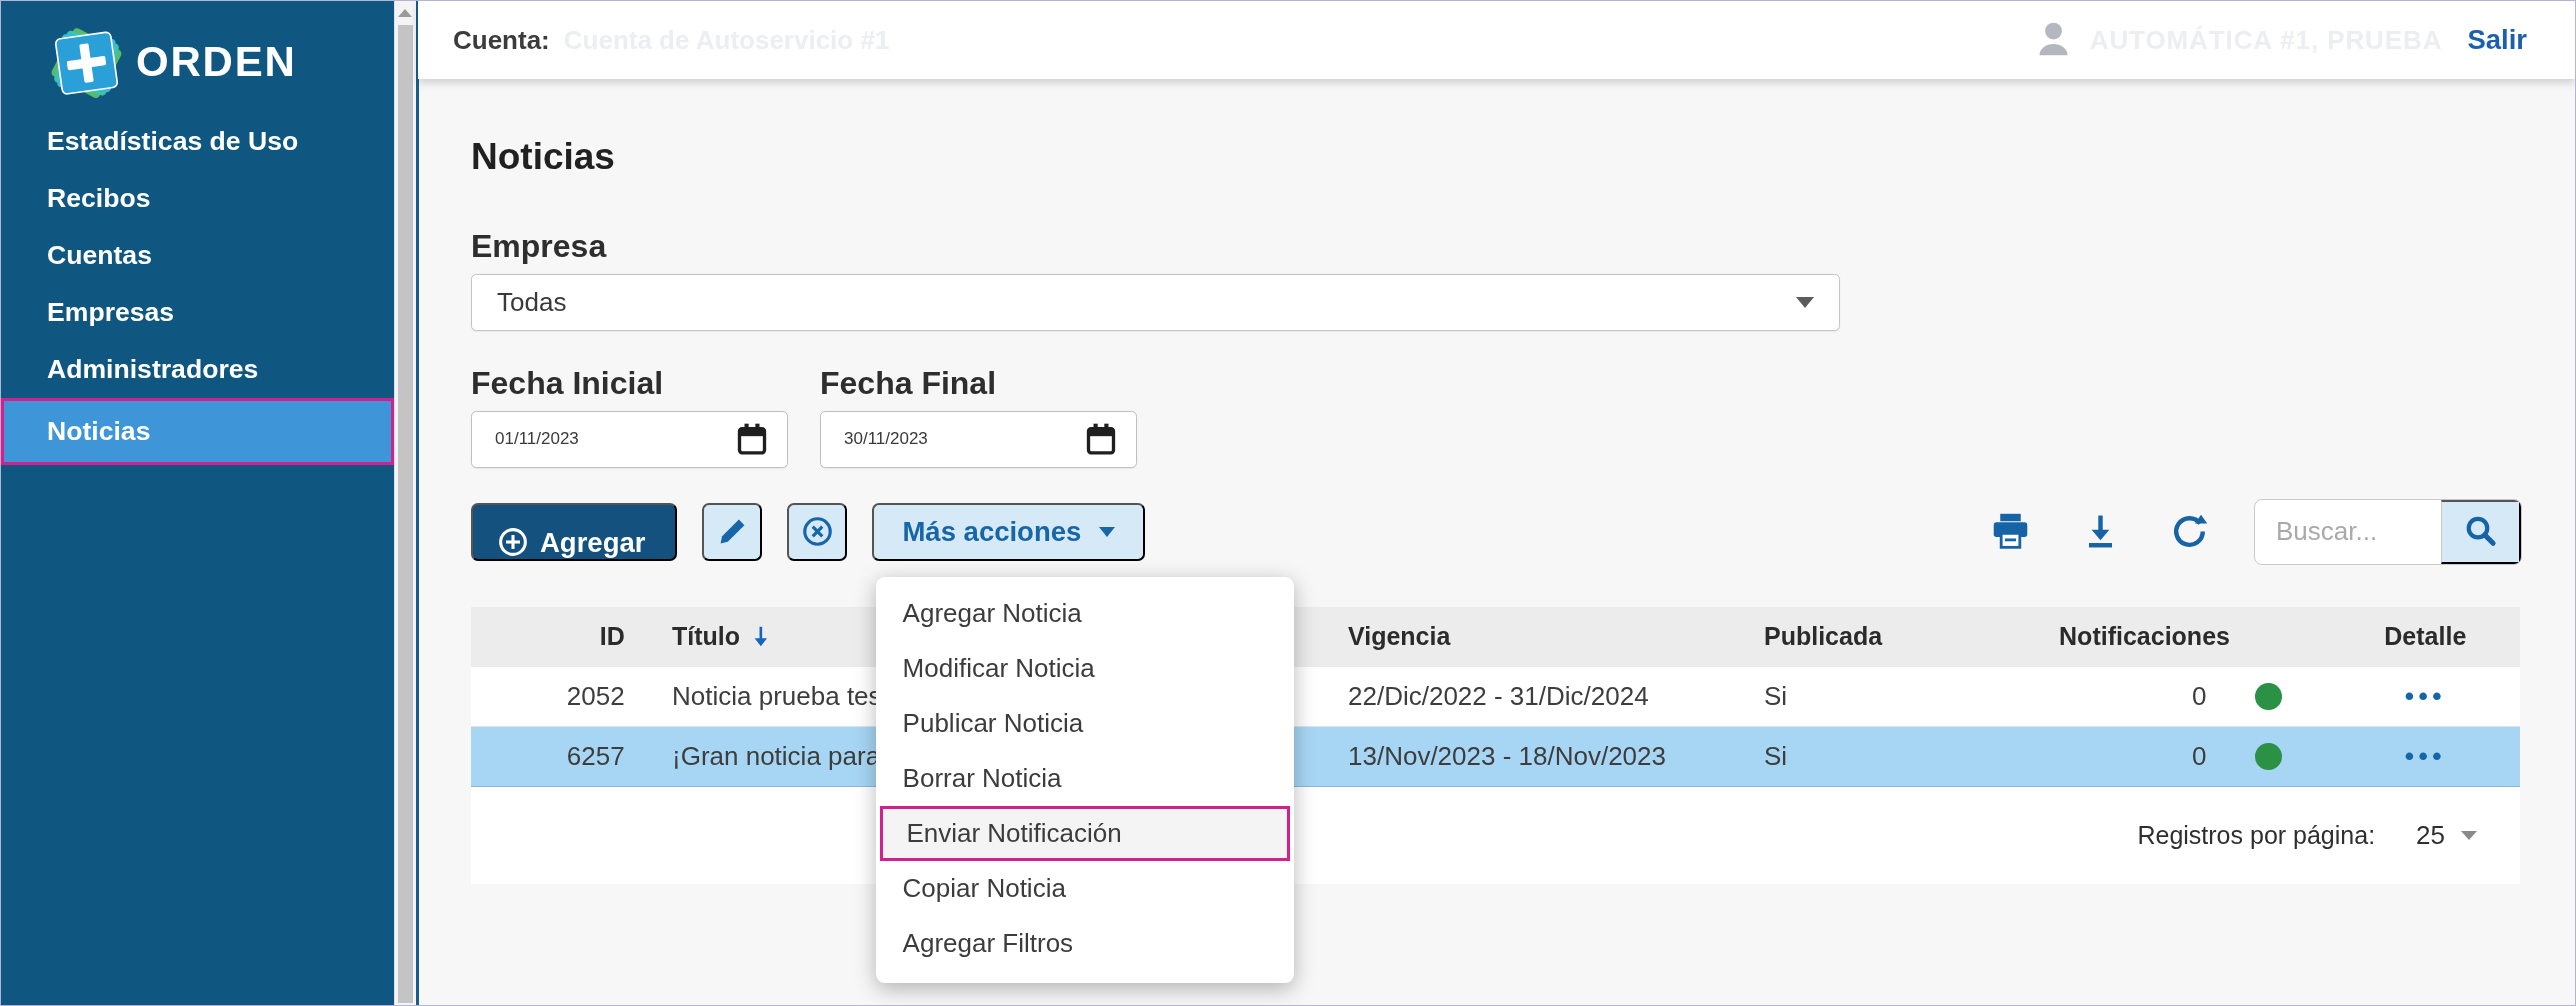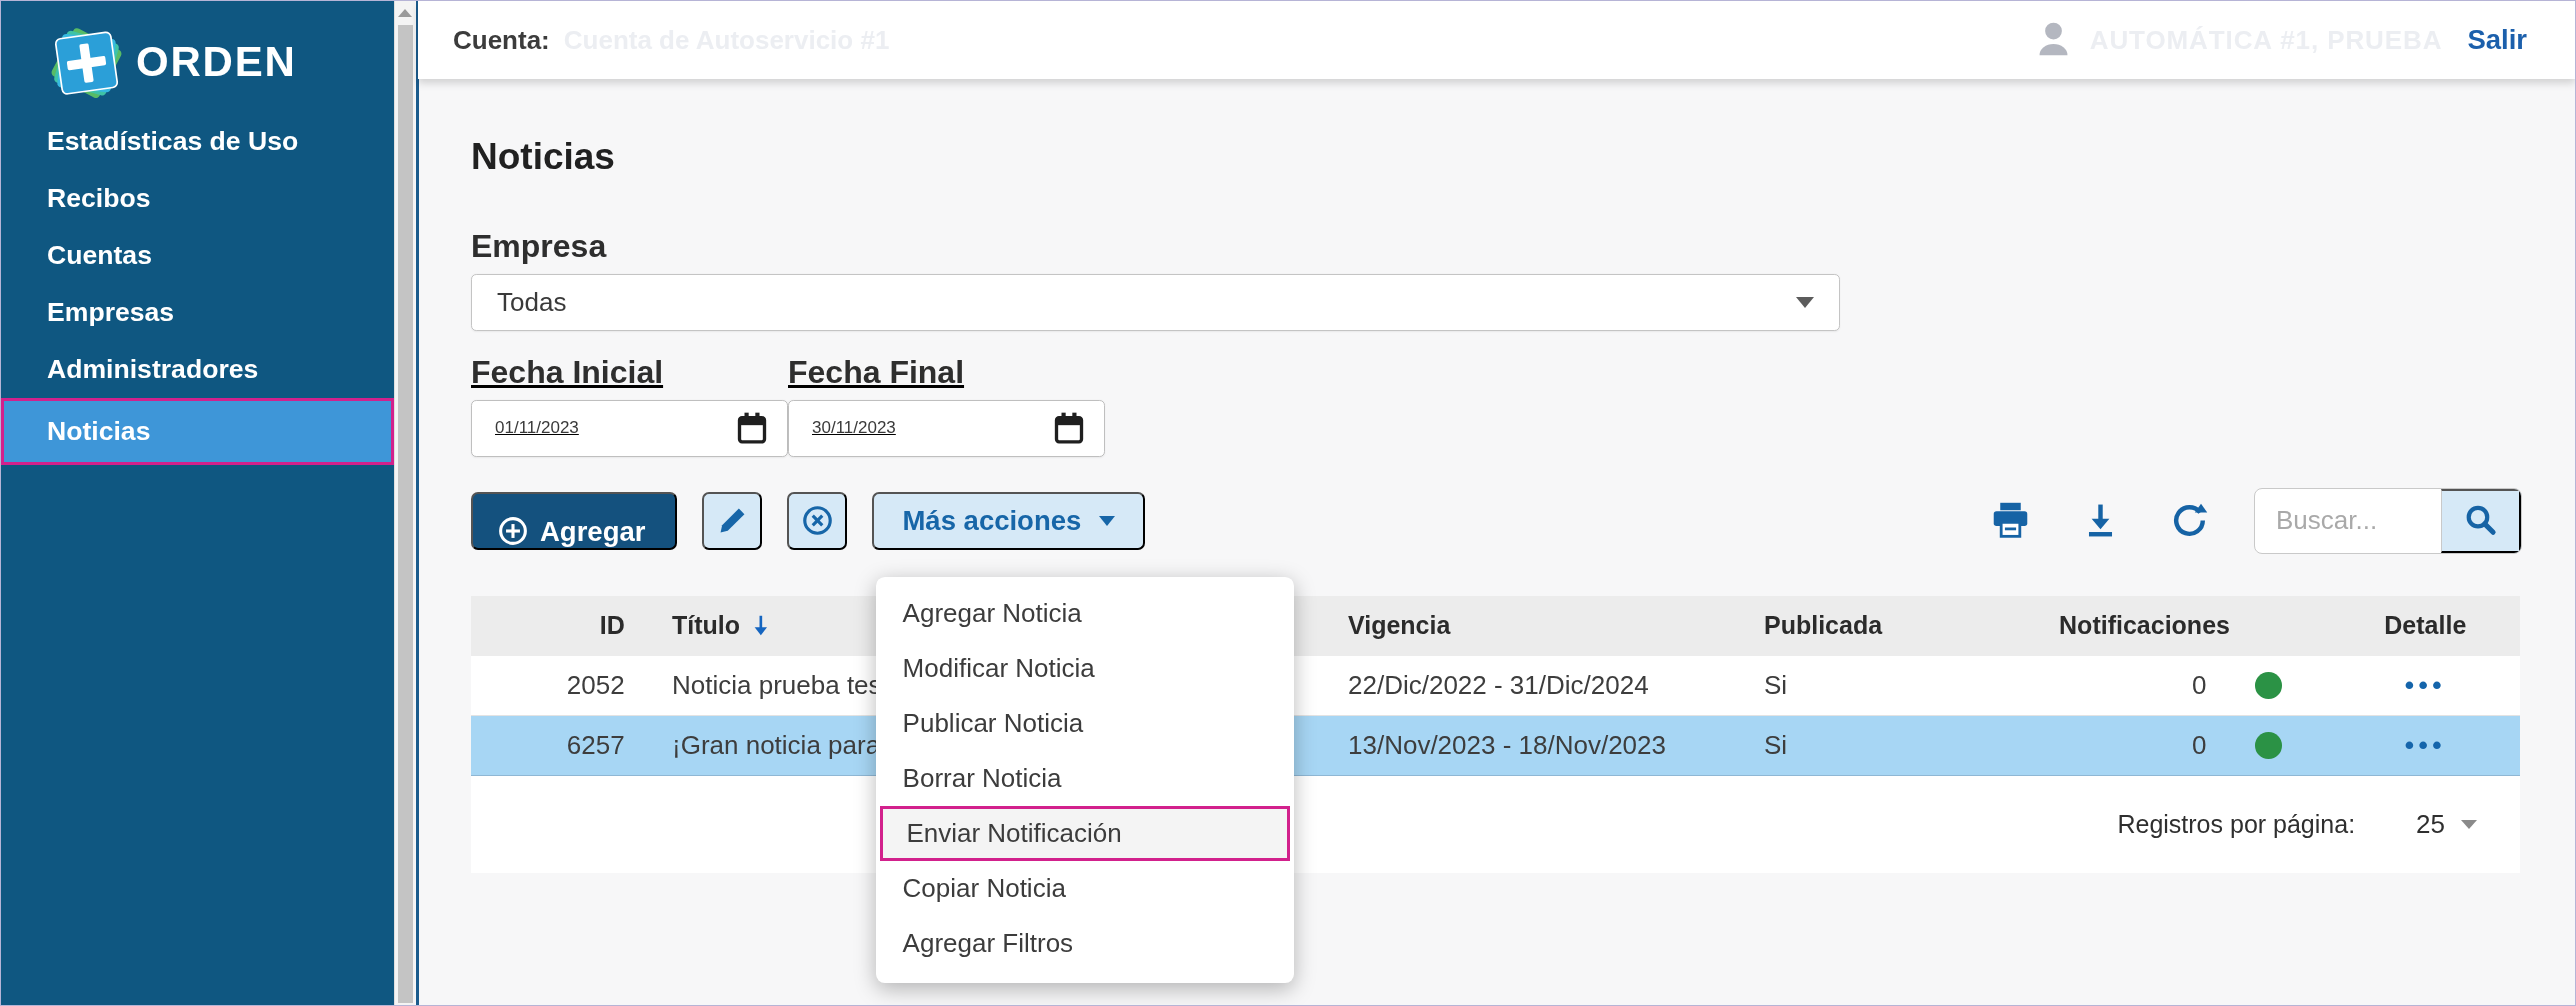--- a/index.html
+++ b/index.html
@@ -68,21 +68,21 @@
   .select-box {
     margin-top:8.9px; width:1369px; height:57px; background:#fff;
     border:0.9px solid #c4c4c4; border-radius:5.3px; display:flex; align-items:center;
     padding:0 25px; cursor:pointer; box-shadow:0 0.9px 1.8px rgba(0,0,0,0.06);
   }
   .select-value { font-size:26px; color:#3a3a3a; }
   .caret {
     width:0; height:0; border-left:9.7px solid transparent; border-right:9.7px solid transparent;
     border-top:11.5px solid #5c5c5c; margin-left:auto;
   }
-  .dates-row { display:flex; margin-top:23px;text-decoration:underline; }
+  .dates-row { display:flex; gap:32px; margin-top:34px; }
   .date-group .field-label { margin-top:0; }
   .date-input {
     margin-top:8.9px; width:317px; height:57px; background:#fff; border:0.9px solid #bfbfbf;
     border-radius:5.3px; display:flex; align-items:center; padding:0 17.7px 0 23px;
     box-shadow:0 0.9px 1.8px rgba(0,0,0,0.06);
   }
   .date-value { font-size:17px; color:#3a3a3a; }
   .date-input svg { margin-left:auto; }
 
   
@@ -129,21 +129,21 @@
   .c-vigencia { width:416px; }
   .c-publicada { width:292px; }
   .c-notif { width:177px; text-align:right; padding-right:26.6px; }
   .thead .c-notif { text-align:center; padding-right:0; }
   .c-dot { width:71px; display:flex; justify-content:center; }
   .c-detalle { flex:1; text-align:center; padding-left:26.6px; }
   .status-dot { width:26.6px; height:26.6px; border-radius:50%; background:#2b9245; }
   .detail-dots { color:#1565ab; font-size:26.6px; font-weight:bold; letter-spacing:4.4px; cursor:pointer; }
   .tfooter {
     height:97px; display:flex; align-items:center; justify-content:flex-end;
-    padding-right:43px; gap:61px;
+    padding-right:43px; gap:41px;
   }
   .tfooter-label { font-size:25px; color:#2f2f2f; }
   .tfooter-value { font-size:26px; color:#2f2f2f; display:flex; align-items:center; gap:16px; cursor:pointer; }
   .caret-sm {
     width:0; height:0; border-left:8px solid transparent; border-right:8px solid transparent;
     border-top:9.7px solid #8a8a8a;
   }
 
   
   .dropdown {

